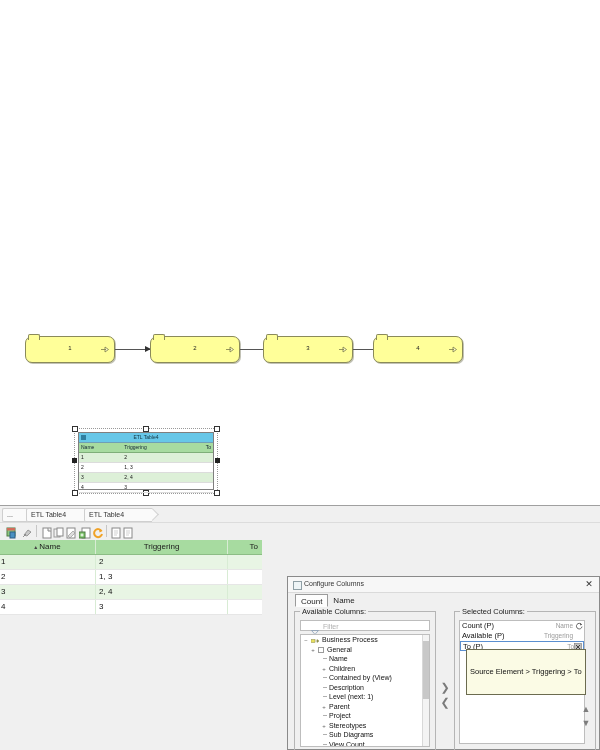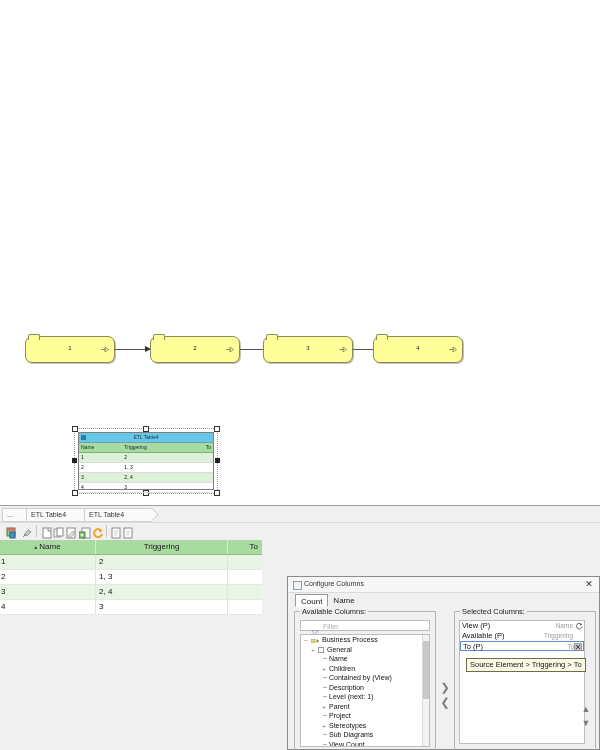--- a/index.html
+++ b/index.html
@@ -153,23 +153,23 @@
   .selrow .rright { position: absolute; right: 11px; top: 0; font-size: 6.5px; color: #9a9a9a; }
   .selrow .ricon { position: absolute; right: 1px; top: 1px; width: 8px; height: 8px; }
 
   .transfer { position: absolute; left: 149px; top: 104px; width: 16px; height: 30px; }
   .tarrow { position: absolute; left: 2px; width: 12px; height: 12px; font-size: 11px; color: #7a7a7a; text-align: center; line-height: 12px; }
 
   .updown { position: absolute; right: 3px; top: 92px; width: 12px; height: 30px; }
   .udbtn { position: absolute; left: 0; width: 12px; height: 11px; font-size: 9px; color: #7d7d7d; text-align: center; line-height: 11px; }
 
   .tooltip {
-    position: absolute; left: 178px; top: 81px; height: 12px; line-height: 12px;
+    position: absolute; left: 178px; top: 72px; height: 12px; line-height: 12px;
     background: #fbfbe5; border: 1px solid #6b6b4f;
-    font-size: 7.5px; color: #111; padding: 0 3px; white-space: nowrap;
+    font-size: 7.5px; color: #111; padding: 16px 3px; white-space: nowrap;
   }
 </style>
 </head>
 <body>
 
 <div id="root">
 
   <div class="canvas">
 
     <div class="proc" style="left:25px; top:336px;">
@@ -455,21 +455,21 @@
     <div class="transfer">
       <span class="tarrow" style="top:0">❯</span>
       <span class="tarrow" style="top:15px">❮</span>
     </div>
 
     <div class="group grp-sel">
       <span class="group-label">Selected Columns:</span>
 
       <div class="sellist">
         <div class="selrow">
-          <span class="rlabel">View (P)</span>
+          <span class="rlabel">Count (P)</span>
           <span class="rright">Name</span>
           <span class="ricon">
             <svg width="8" height="8" viewBox="0 0 8 8">
                 <path d="M6.5 2.5 A2.8 2.8 0 1 0 7 4.6" fill="none" stroke="#555" stroke-width="0.9"></path>
                 <path d="M5 1 L7.2 2.6 L5.2 3.6 Z" fill="#555"></path>
               </svg>
           </span>
         </div>
         <div class="selrow">
           <span class="rlabel">Available (P)</span>

